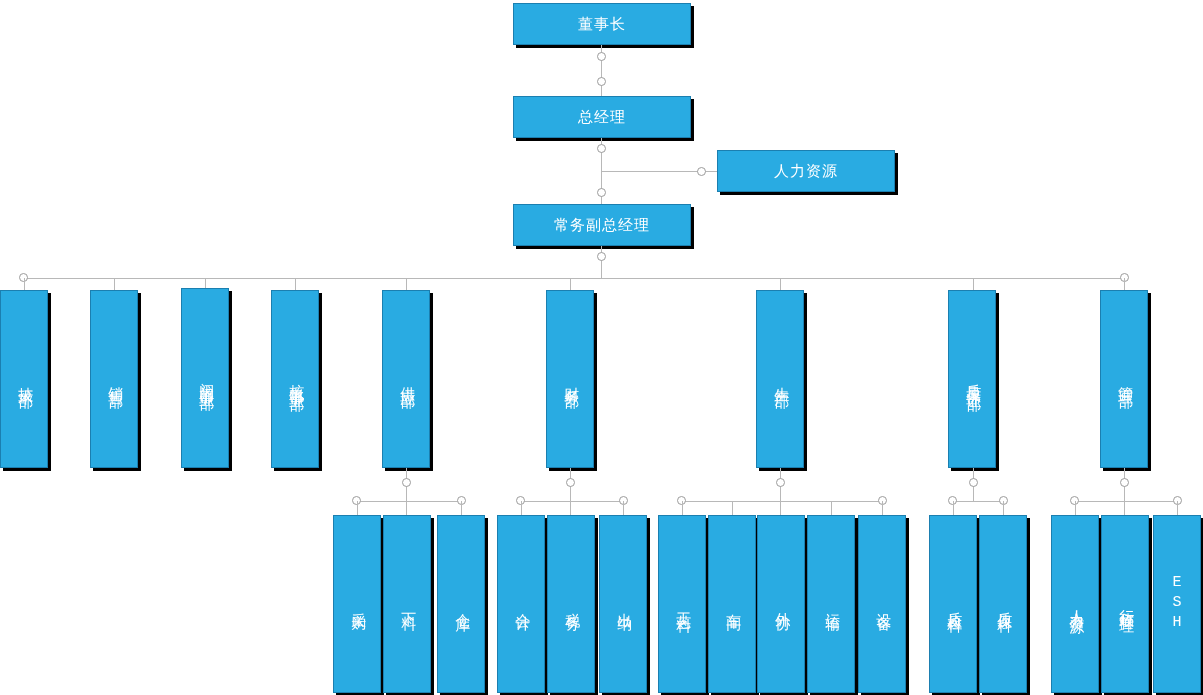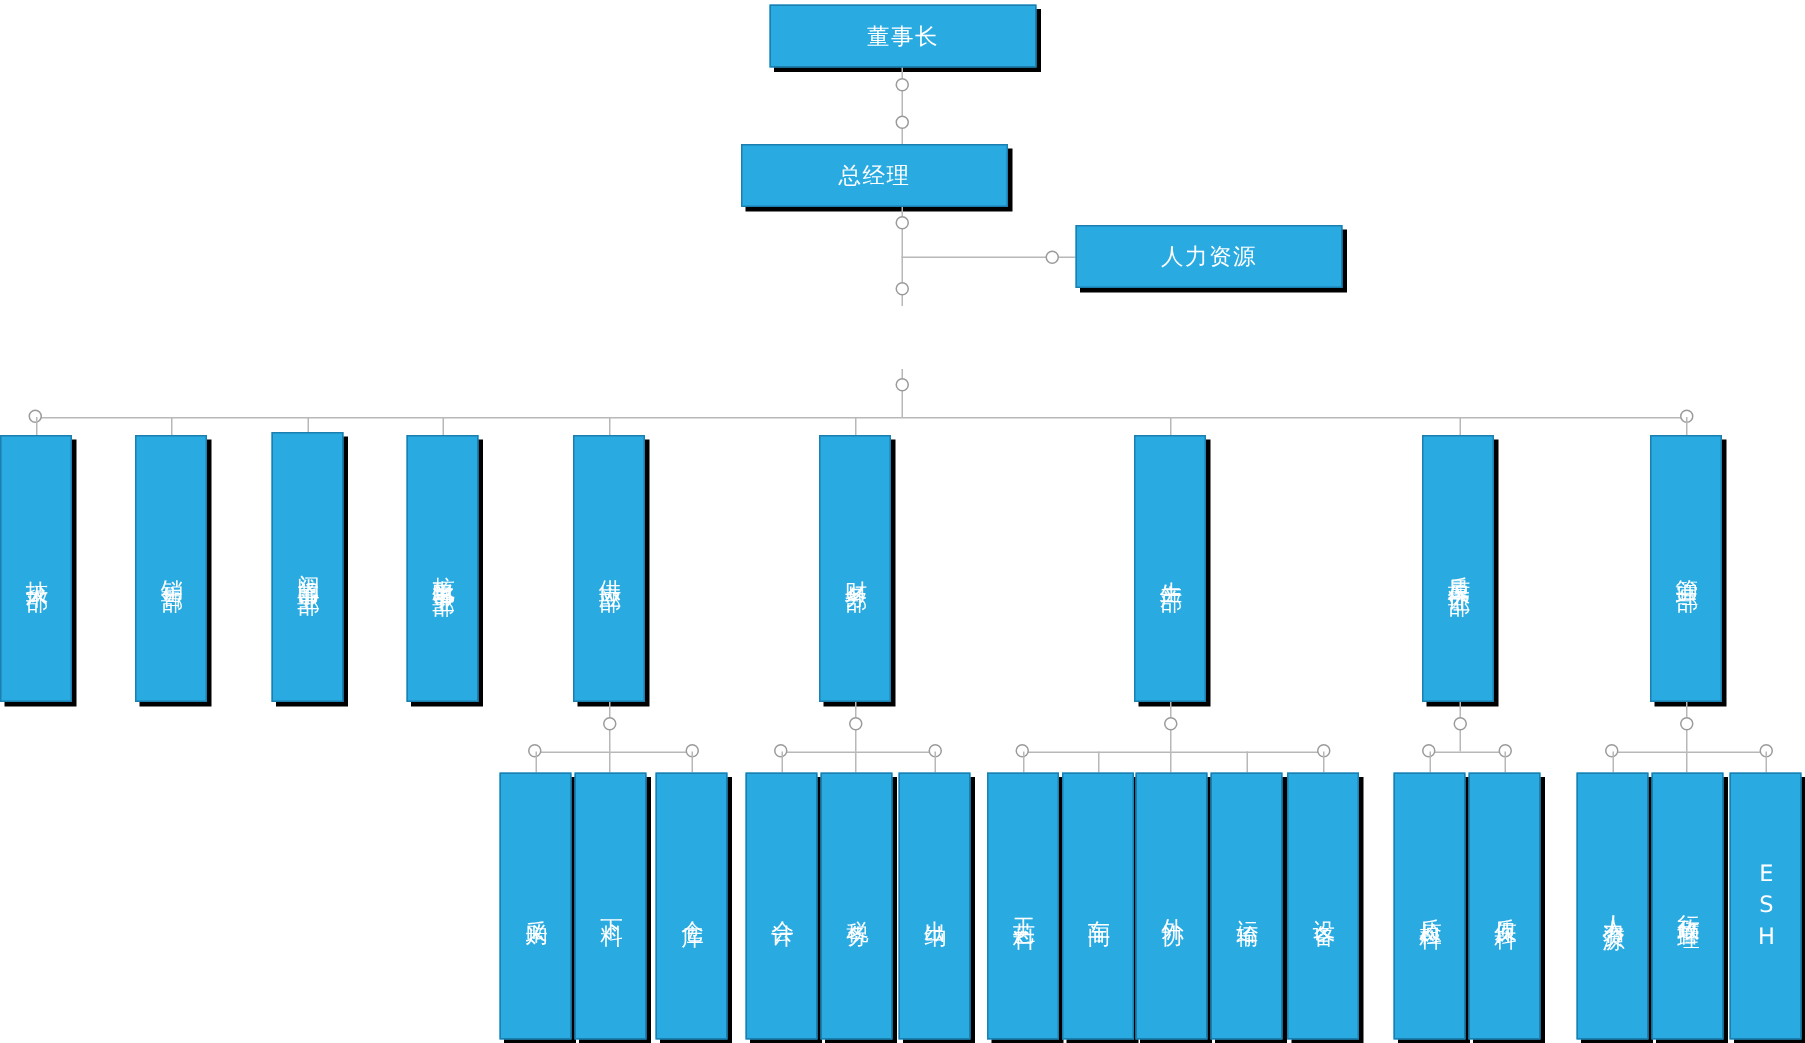--- a/index.html
+++ b/index.html
@@ -1,21 +1,21 @@
 <!DOCTYPE html>
 <html><head>
 <meta charset="utf-8">
 <style>
   html,body{margin:0;padding:0;}
   body{
     width:1203px;height:695px;background:#ffffff;position:relative;
     font-family:"DejaVu Sans","Liberation Sans",sans-serif;
     overflow:hidden;
   }
-  .canvas{position:absolute;left:0;top:0;width:1203px;height:695px;}
+  .canvas{position:absolute;left:0;top:0;width:1203px;height:695px;font-family:Liberation Mono, monospace;}
 
   
   .node{
     position:absolute;
     background:#29abe2;
     border:1px solid #1b7fb0;
     box-shadow:3px 3px 0 #000000;
     box-sizing:border-box;
     color:#ffffff;
     display:flex;align-items:center;justify-content:center;
@@ -47,31 +47,32 @@
 <body>
 
 <div class="canvas">
 
   <div class="node h" style="left:513px;top:3px;width:178px;height:42px;">董事长</div>
 
   <div class="ln lnv" style="left:601px;top:45px;height:51px;"></div>
   <div class="dot" style="left:597px;top:52px;"></div>
   <div class="dot" style="left:597px;top:77px;"></div>
 
-  <div class="node h" style="left:494px;top:96px;width:178px;height:42px;">总经理</div>
+  <div class="node h" style="left:513px;top:96px;width:178px;height:42px;">总经理</div>
 
   <div class="ln lnv" style="left:601px;top:138px;height:66px;"></div>
   <div class="dot" style="left:597px;top:144px;"></div>
   <div class="dot" style="left:597px;top:188px;"></div>
 
   <div class="ln lnh" style="left:601px;top:171px;width:116px;"></div>
   <div class="dot" style="left:697px;top:167px;"></div>
 
   <div class="node h" style="left:717px;top:150px;width:178px;height:42px;">人力资源</div>
 
+  <div class="node h" style="left:513px;top:204px;width:178px;height:42px;">常务副总经理</div>
 
   <div class="ln lnv" style="left:601px;top:246px;height:32px;"></div>
   <div class="dot" style="left:597px;top:252px;"></div>
 
   <div class="ln lnh" style="left:24px;top:278px;width:1101px;"></div>
   <div class="dot" style="left:19px;top:273px;"></div>
   <div class="dot" style="left:1120px;top:273px;"></div>
 
   <div class="ln lnv" style="left:24px;top:278px;height:12px;"></div>
   <div class="ln lnv" style="left:114px;top:278px;height:12px;"></div>

